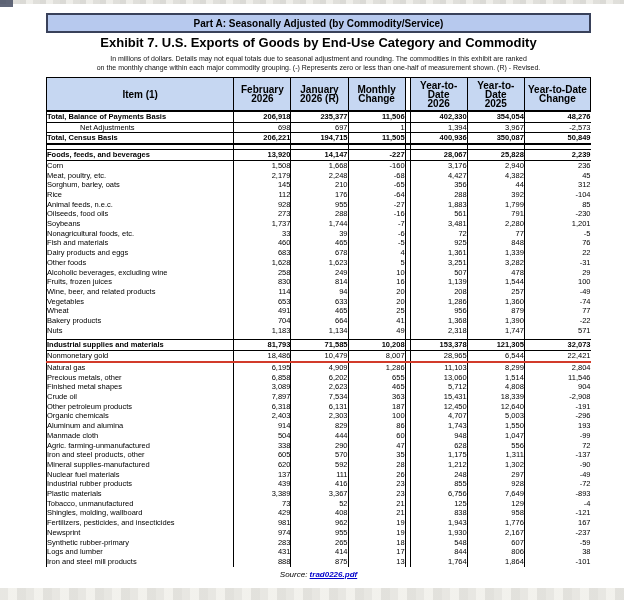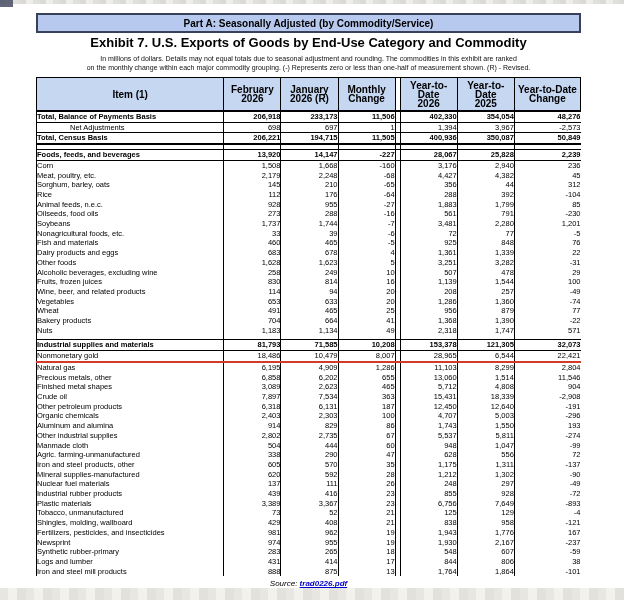--- a/index.html
+++ b/index.html
@@ -3,21 +3,21 @@
 <meta charset="utf-8">
 <style>
   html,body{margin:0;padding:0;background:#fff;}
   .page{position:relative;width:624px;height:600px;background:#ffffff;
         font-family:"Liberation Sans",sans-serif;color:#000;overflow:hidden;}
   .edge-top{position:absolute;top:0;left:0;width:624px;height:4px;
         background:repeating-linear-gradient(90deg,#cfcec8 0 6px,#e9e8e2 6px 13px,#d6d5cf 13px 20px);opacity:.75;}
   .corner-blob{position:absolute;top:0;left:0;width:13px;height:7px;background:#474d63;opacity:.85;}
   .edge-bottom{position:absolute;bottom:0;left:0;width:624px;height:12px;
         background:repeating-linear-gradient(90deg,#e2e1db 0 8px,#efeee8 8px 17px,#dbdad4 17px 26px);opacity:.8;}
-  .content{position:absolute;left:36px;top:13px;width:545px;}
+  .content{position:absolute;left:46px;top:13px;width:545px;}
   .banner{height:20px;line-height:17px;text-align:center;font-size:10px;font-weight:bold;
         background:var(--banner-bg,#b7c9ee);border:2px solid #39415a;box-sizing:border-box;}
   .title{margin-top:2px;text-align:center;font-size:13px;font-weight:bold;}
   .note{margin-top:4px;text-align:center;font-size:7px;line-height:9px;color:#111;}
   table.exhibit{margin-top:5px;border-collapse:collapse;table-layout:fixed;width:545px;}
   table.exhibit th{background:var(--header-bg,#c6d7f2);border:1px solid var(--border,#000);
         border-bottom:2px solid var(--border,#000);font-size:10px;font-weight:bold;
         white-space:pre-line;line-height:9px;height:30px;vertical-align:middle;padding:1px 1px;text-align:center;}
   table.exhibit th.gutter{background:#fff;padding:0;}
   table.exhibit td{font-size:7.5px;height:9.7px;line-height:9.7px;padding:0;vertical-align:middle;
@@ -80,21 +80,21 @@
             <th>Year-to-Date
 2025</th>
             <th>Year-to-Date
 Change</th>
           </tr>
         </thead>
       <tbody>
           <tr class="r-total">
             <td class="lab">Total, Balance of Payments Basis</td>
             <td class="val">206,918</td>
-            <td class="val">233,173</td>
+            <td class="val">235,377</td>
             <td class="val">11,506</td>
             <td class="gutter"></td>
             <td class="val">402,330</td>
             <td class="val">354,054</td>
             <td class="val">48,276</td>
           </tr>
           <tr class="r-adj">
             <td class="lab">Net Adjustments</td>
             <td class="val">698</td>
             <td class="val">697</td>
@@ -408,30 +408,20 @@
             <td class="lab">Aluminum and alumina</td>
             <td class="val">914</td>
             <td class="val">829</td>
             <td class="val">86</td>
             <td class="gutter"></td>
             <td class="val">1,743</td>
             <td class="val">1,550</td>
             <td class="val">193</td>
           </tr>
           <tr class="r-item">
-            <td class="lab">Other industrial supplies</td>
-            <td class="val">2,802</td>
-            <td class="val">2,735</td>
-            <td class="val">67</td>
-            <td class="gutter"></td>
-            <td class="val">5,537</td>
-            <td class="val">5,811</td>
-            <td class="val">-274</td>
-          </tr>
-          <tr class="r-item">
             <td class="lab">Manmade cloth</td>
             <td class="val">504</td>
             <td class="val">444</td>
             <td class="val">60</td>
             <td class="gutter"></td>
             <td class="val">948</td>
             <td class="val">1,047</td>
             <td class="val">-99</td>
           </tr>
           <tr class="r-item">

